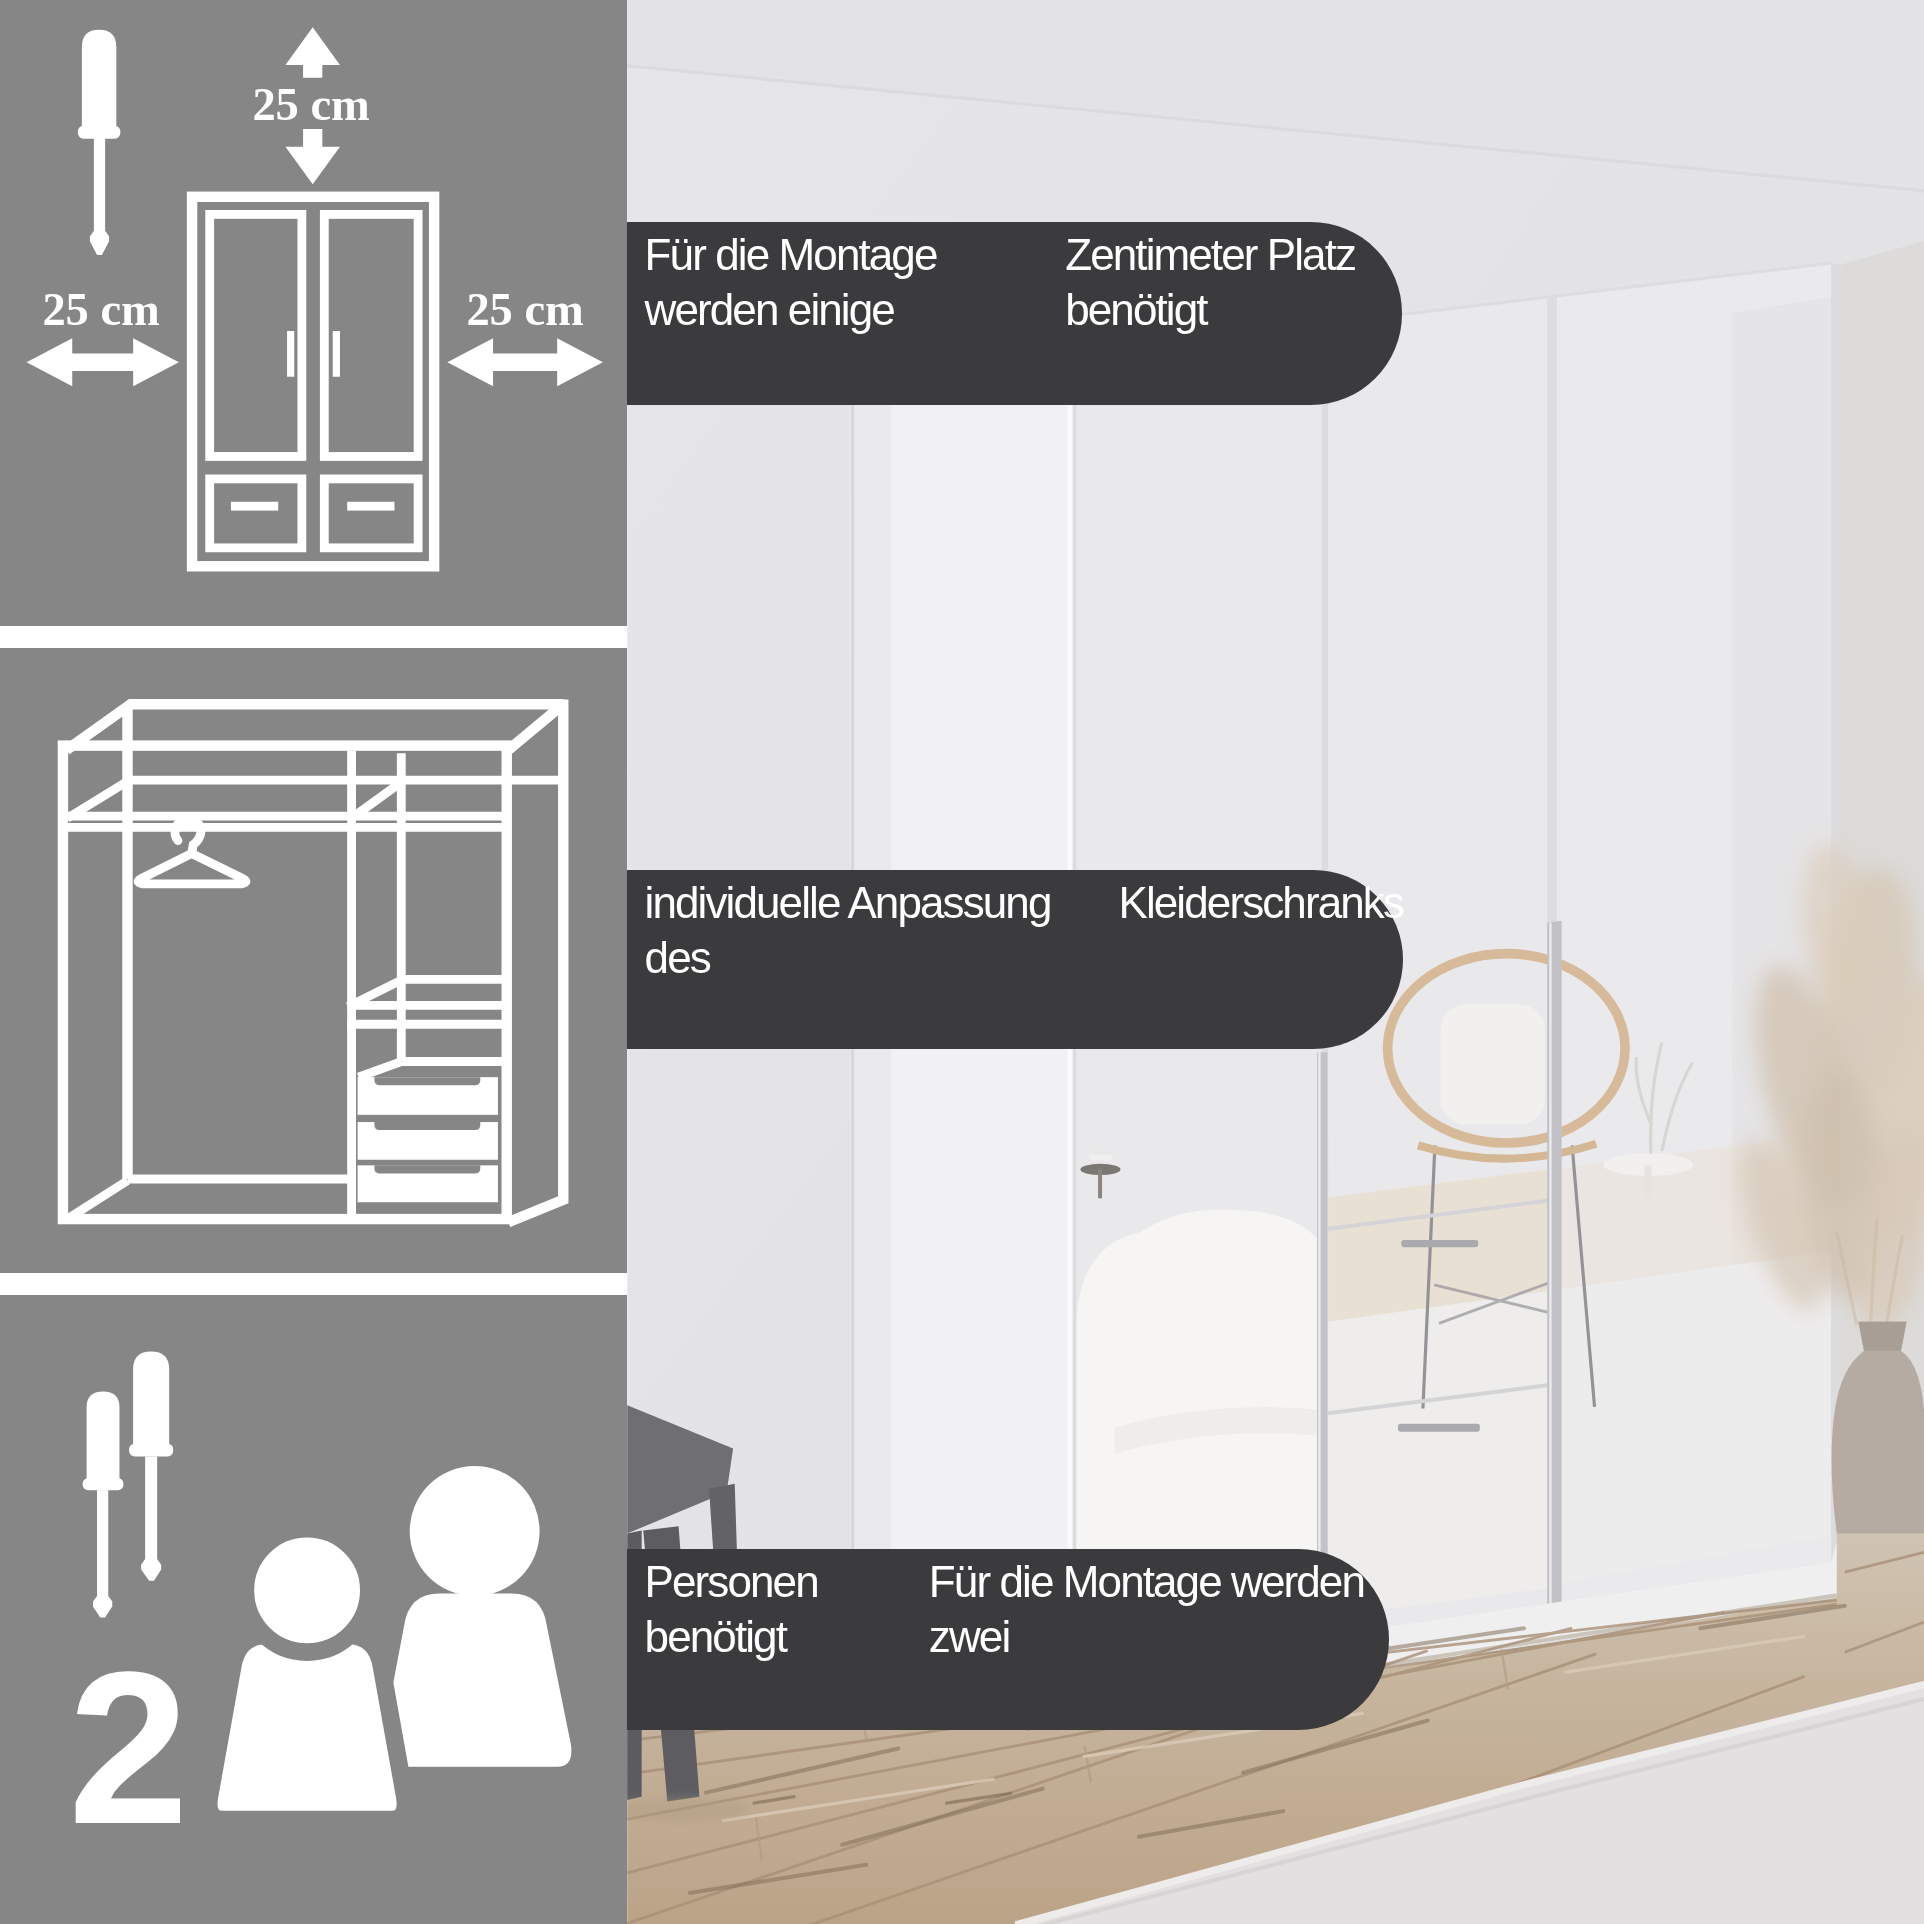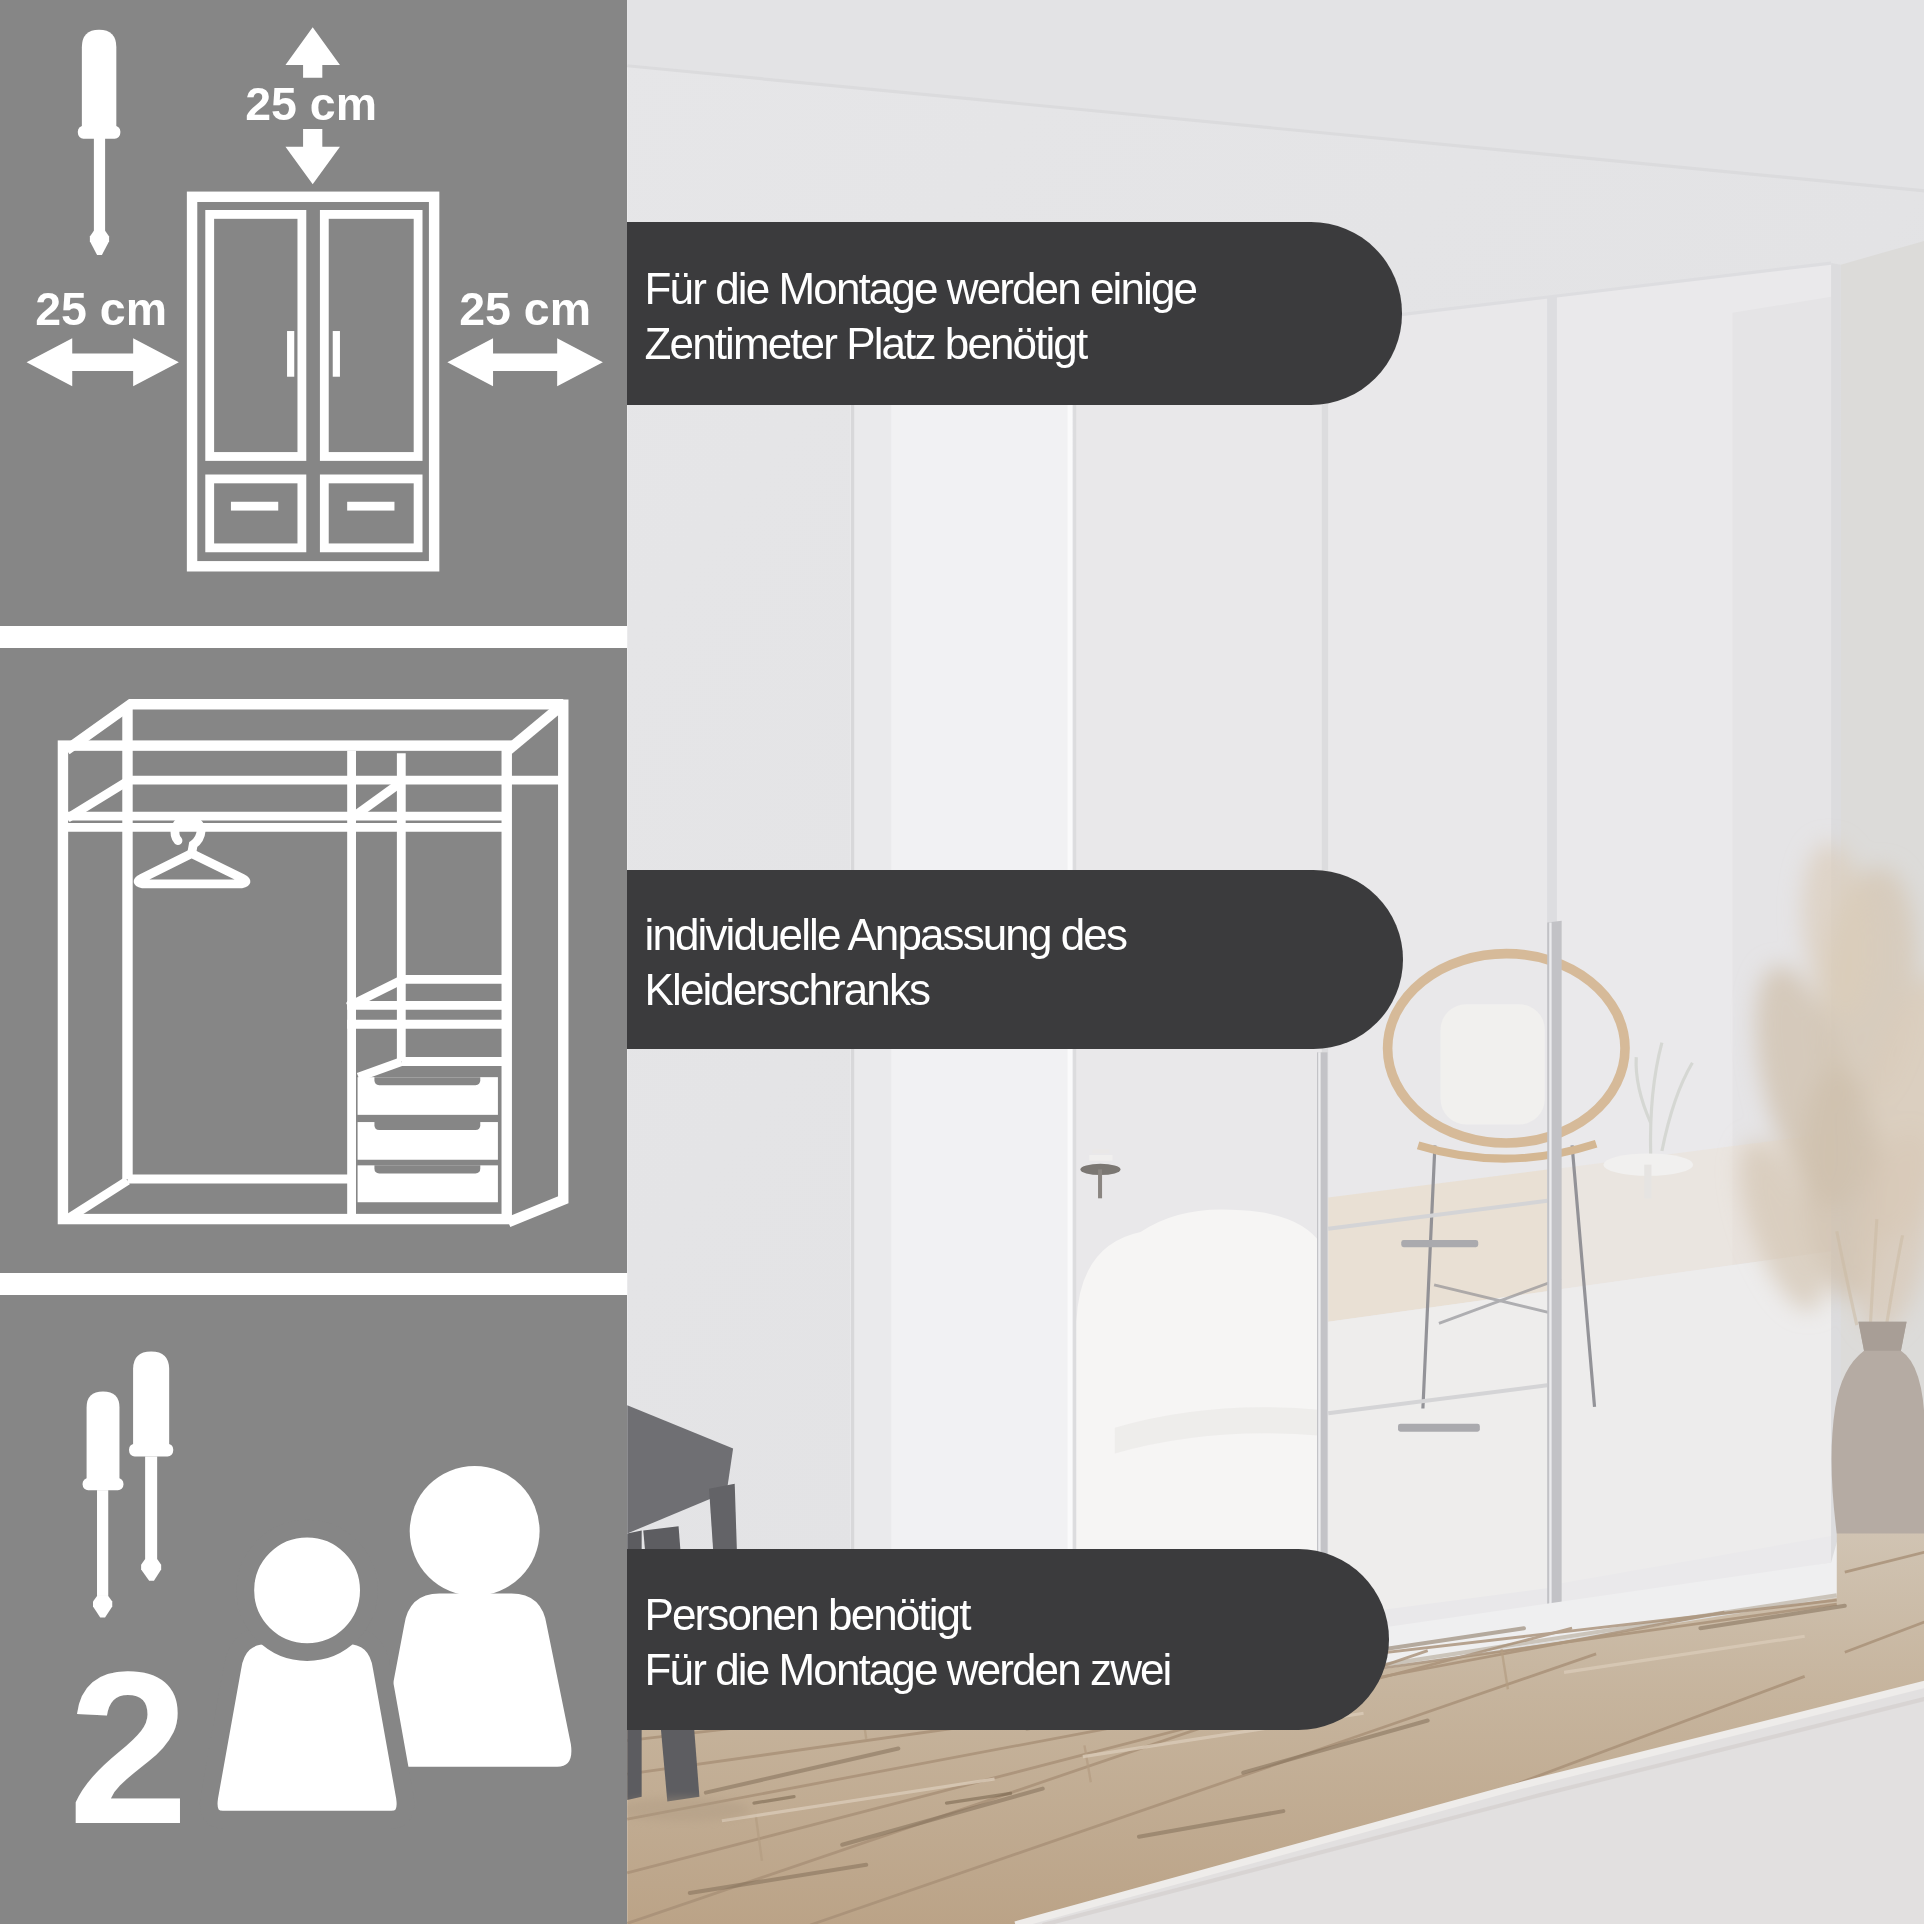--- a/index.html
+++ b/index.html
@@ -1,21 +1,21 @@
 <!DOCTYPE html>
 <html style="font-size:13px"><head>
 <meta charset="utf-8">
 <style>
   html,body{margin:0;padding:0;}
   body{width:1925px;height:1925px;position:relative;background:#ffffff;overflow:hidden;
        font-family:"Liberation Sans", sans-serif;}
   .panel{position:absolute;left:0;width:627px;background:#868686;}
   .banner{position:absolute;left:627px;background:#3b3b3d;color:#ffffff;
           font-size:44px;line-height:55px;font-weight:400;letter-spacing:-1.9px;
-          display:flex;flex-direction:column;justify-content:center;
+          display:flex;flex-direction:row;
           padding-left:17.6px;padding-top:4.8px;box-sizing:border-box;}
 </style>
 </head>
 <body>
 
 <svg id="photo" width="1925" height="1925" viewBox="0 0 2400 2400" style="position:absolute;left:0;top:0;">
   <defs>
     <linearGradient id="wallg" x1="0" y1="0" x2="0.9" y2="1">
       <stop offset="0" stop-color="#e6e6e8"></stop>
       <stop offset="0.55" stop-color="#e3e3e5"></stop>
@@ -183,21 +183,21 @@
     <path d="M2352 1652 Q2362 1590 2372 1540"></path>
     <path d="M2315 1652 Q2300 1585 2290 1535"></path>
   </g>
 
   <path d="M2317,1648 L2377,1648 L2370,1684 Q2398,1702 2400,1780 L2400,1912 L2290,1912 Q2278,1820 2288,1755 Q2296,1705 2324,1684 Z" fill="#b5aba3"></path>
   <path d="M2317,1648 L2377,1648 L2370,1684 L2324,1684 Z" fill="#a89e96"></path>
 
   <ellipse cx="850" cy="2256" rx="85" ry="15" fill="#ad9a82" opacity="0.4" filter="url(#soft2)"></ellipse>
 </svg>
 
-<div class="panel" style="top:0;height:626px;">
+<div class="panel" style="top:0;height:626px;font-family:Liberation Serif, serif;">
 <svg width="627" height="626" viewBox="0 0 782 781">
 
   <g fill="#fff">
     <path d="M102,59 Q102,37 123.5,37 Q145,37 145,59 L145,163 L102,163 Z"></path>
     <rect x="97" y="157" width="53" height="16" rx="7"></rect>
     <rect x="117" y="172" width="14" height="118"></rect>
     <path d="M117 288 L131 288 L136 295 L136 301 L127 318 L121 318 L112 301 L112 295 Z"></path>
   </g>
 
   <g fill="#fff">

